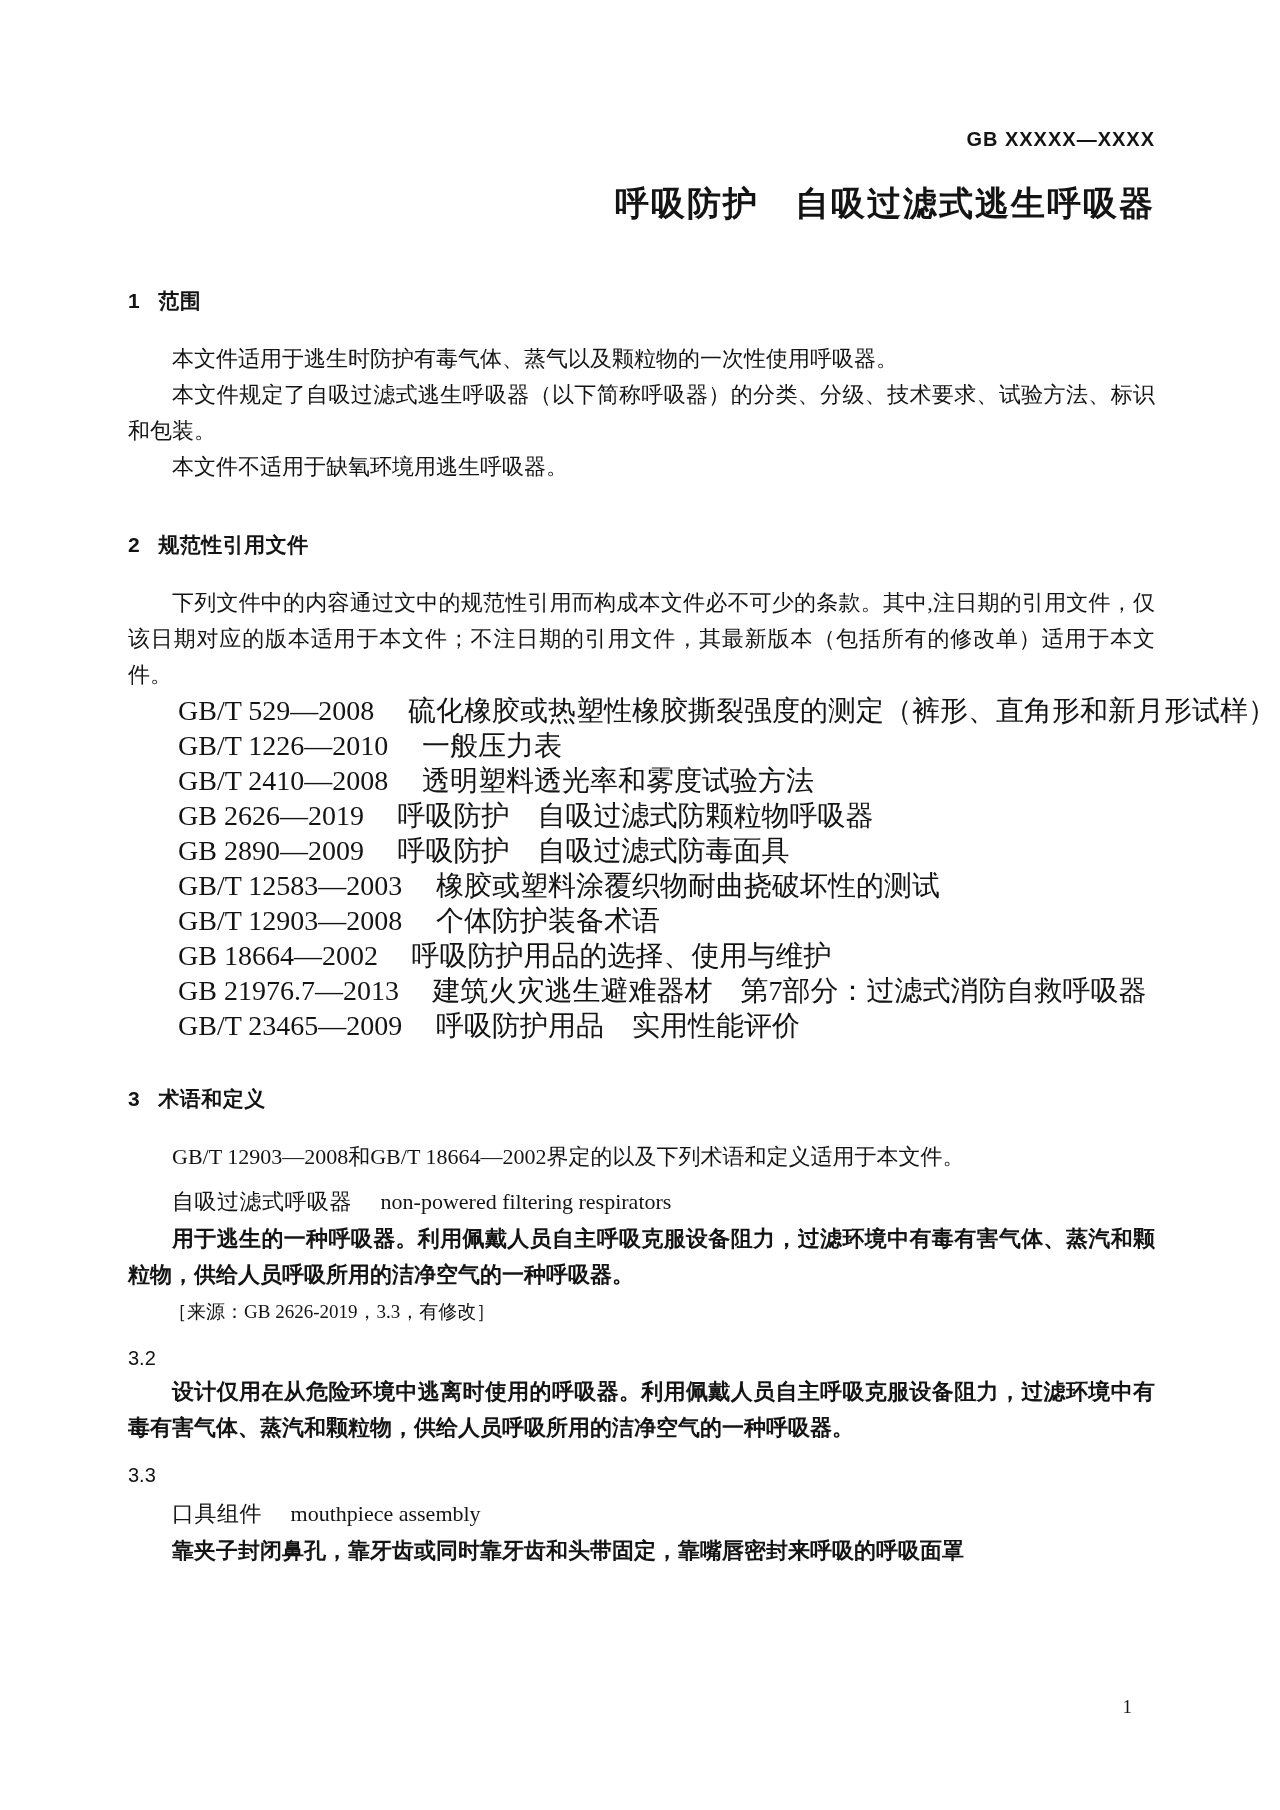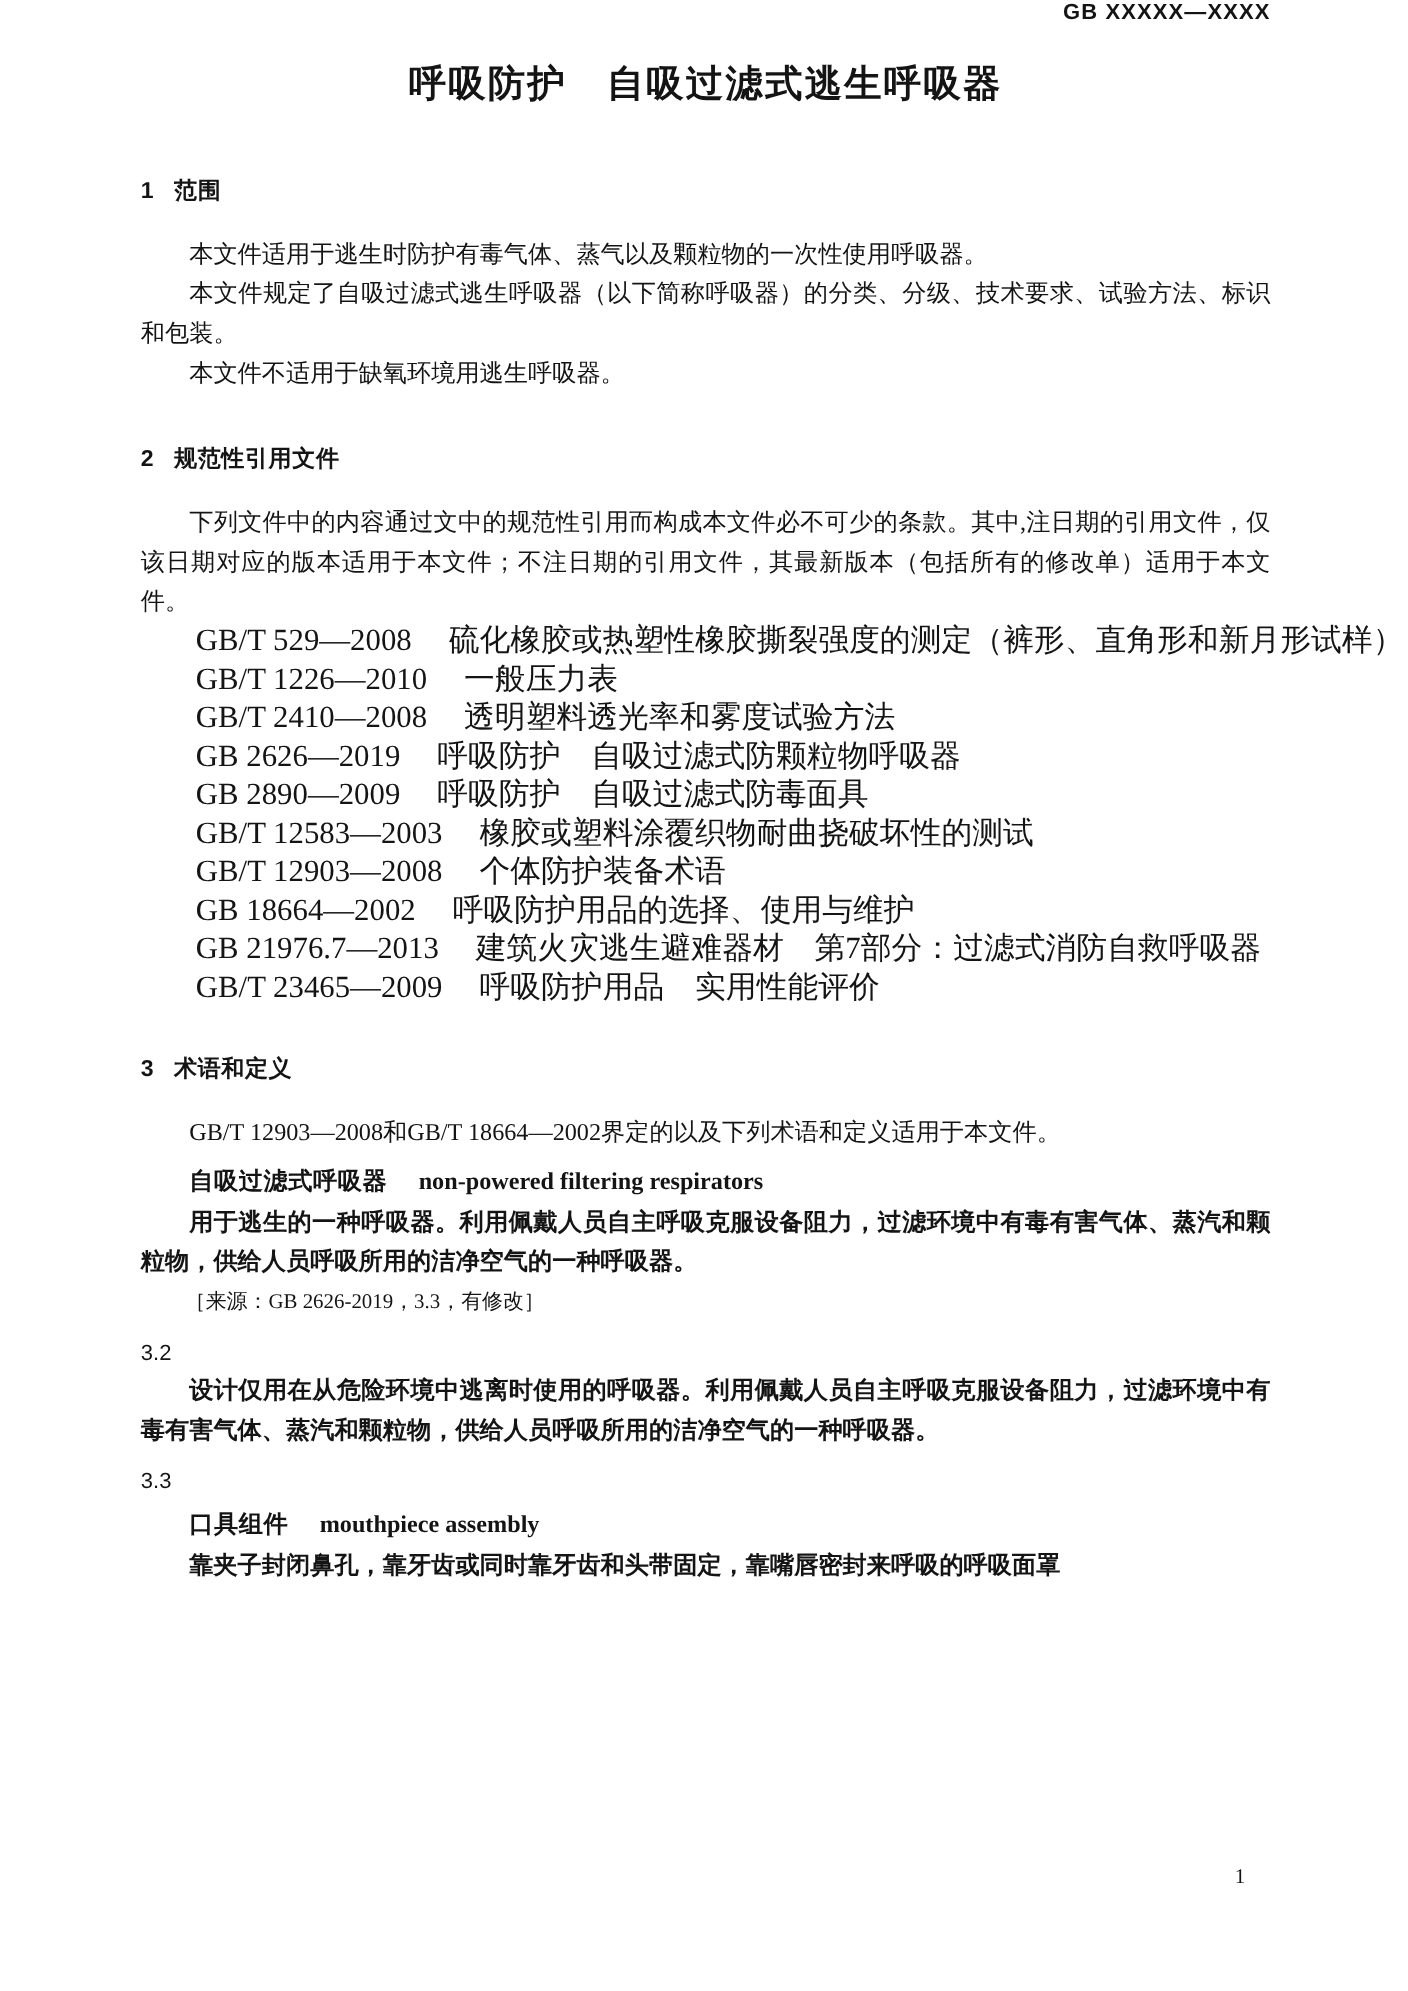--- a/index.html
+++ b/index.html
@@ -13,29 +13,30 @@
     height: 1810px;
     margin: 0 auto;
     background: #ffffff;
     box-sizing: border-box;
     padding: 0 125px 0 128px;
     overflow: hidden;
     font-family: "Liberation Serif", "DejaVu Serif", serif;
     color: #141414;
   }
   .doc-code {
+    padding-top: 128px;
     text-align: right;
     font-family: "Liberation Sans", "DejaVu Sans", sans-serif;
     font-weight: 600;
     font-size: 20px;
     letter-spacing: 1px;
   }
   .title {
     margin: 30px 0 0 0;
-    text-align: center;
+    text-align: right;
     font-family: "Liberation Sans", "DejaVu Sans", sans-serif;
     font-weight: bold;
     font-size: 34px;
     letter-spacing: 2px;
   }
   .sec-heading {
     font-family: "Liberation Sans", "DejaVu Sans", sans-serif;
     font-weight: bold;
     font-size: 21px;
     letter-spacing: 0.5px;
@@ -61,21 +62,21 @@
   .ref-code { margin-right: 1.2em; }
   .term-id {
     margin-top: 18px;
     font-family: "Liberation Sans", "DejaVu Sans", sans-serif;
     font-size: 20px;
   }
   .term-line {
     margin-top: 12px;
     padding-left: 44px;
     font-size: 22px;
-    font-weight: bold;
+    font-weight: normal;
   }
   .term-zh {
     font-family: "Liberation Sans", "DejaVu Sans", sans-serif;
     margin-right: 1.3em;
     letter-spacing: 0.5px;
   }
   .term-en { font-family: "Liberation Serif", "DejaVu Serif", serif; }
   .term-def { margin-top: 4px; font-weight: bold; }
   .source-line {
     margin: 2px 0 0 0;

